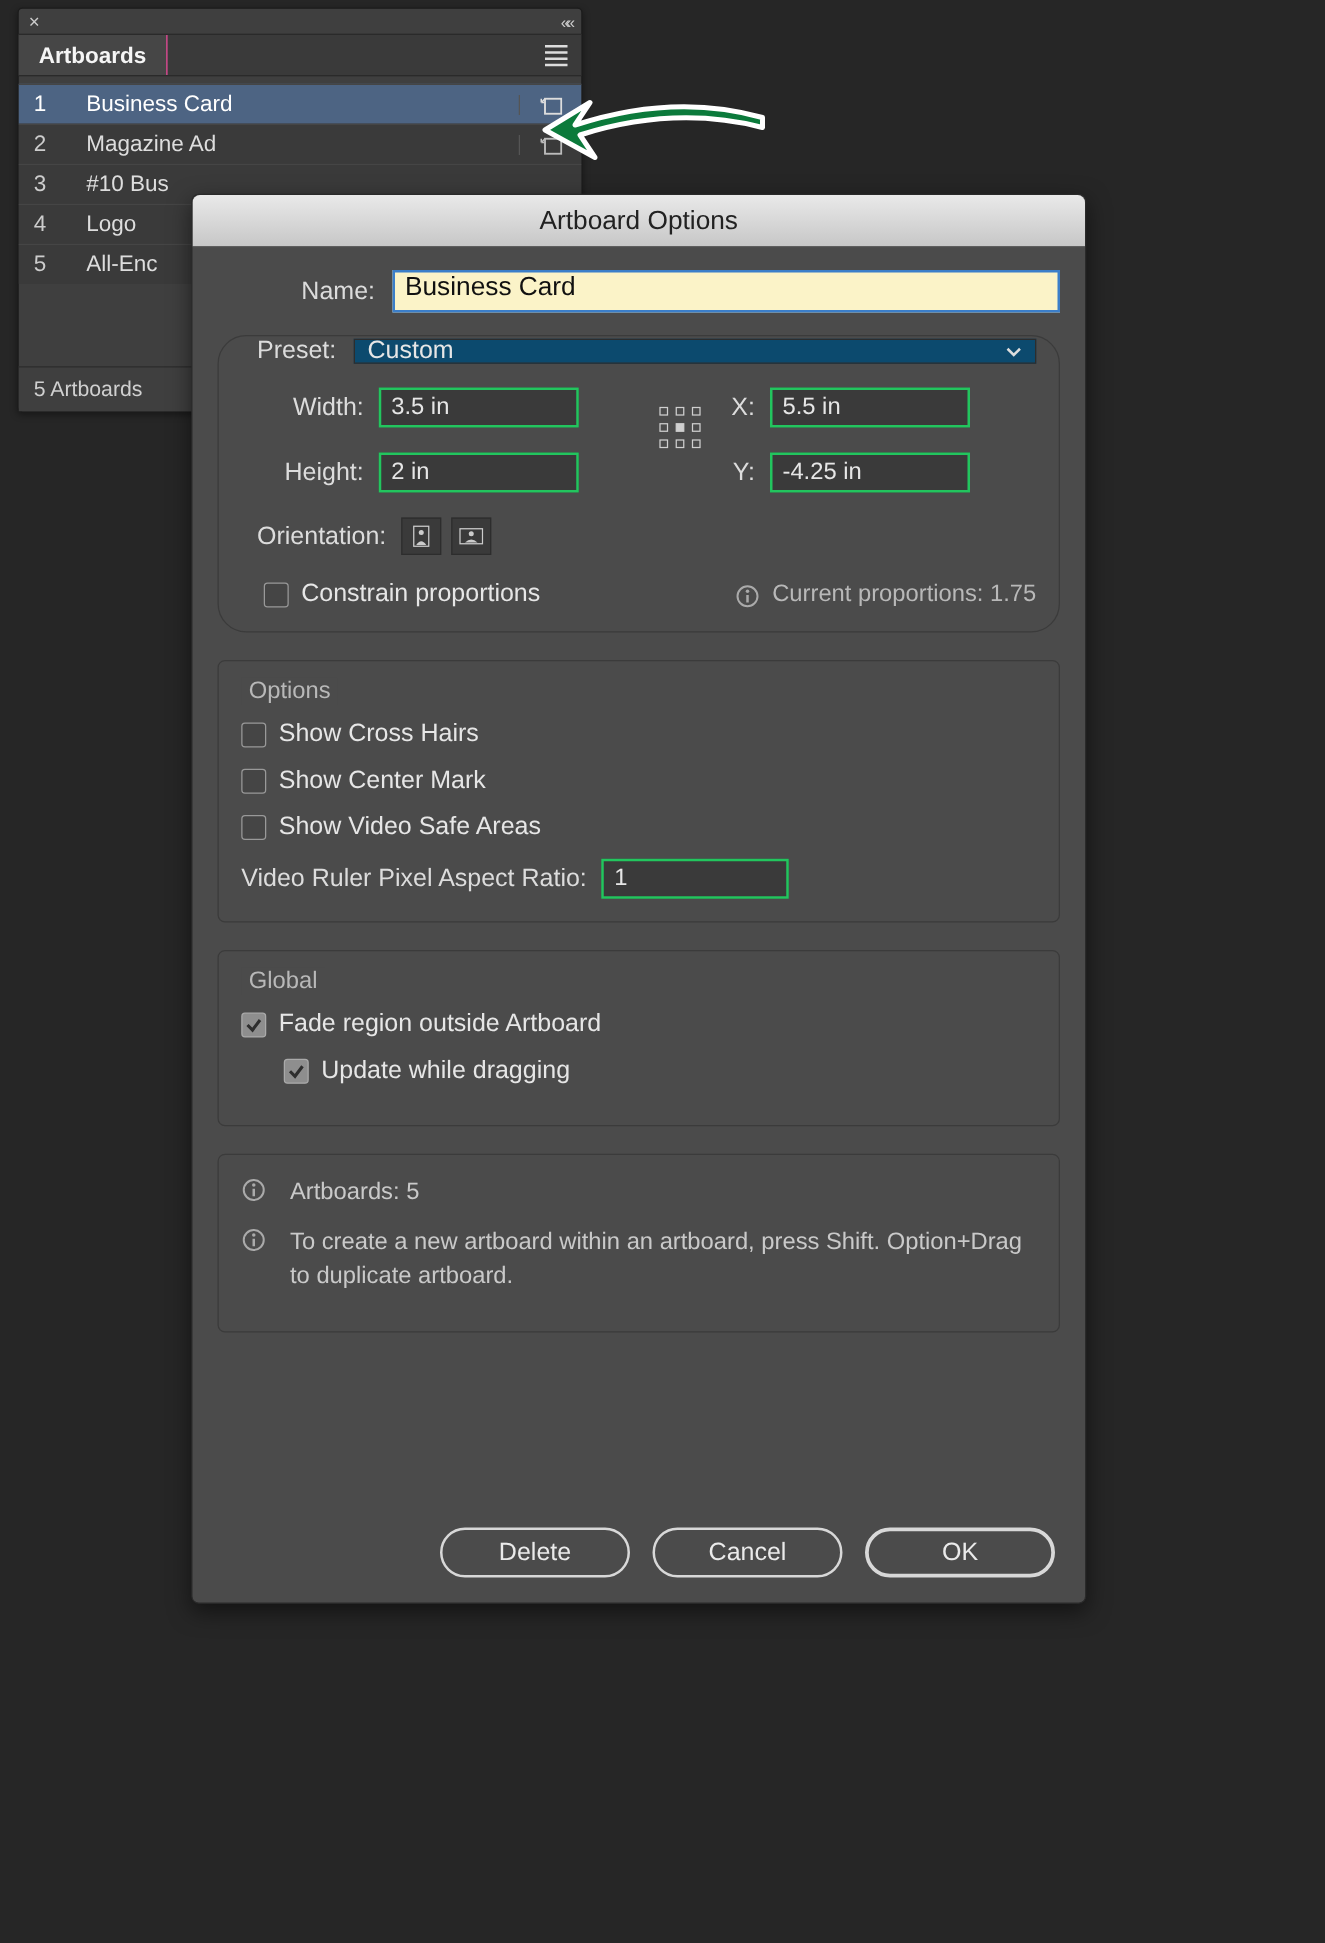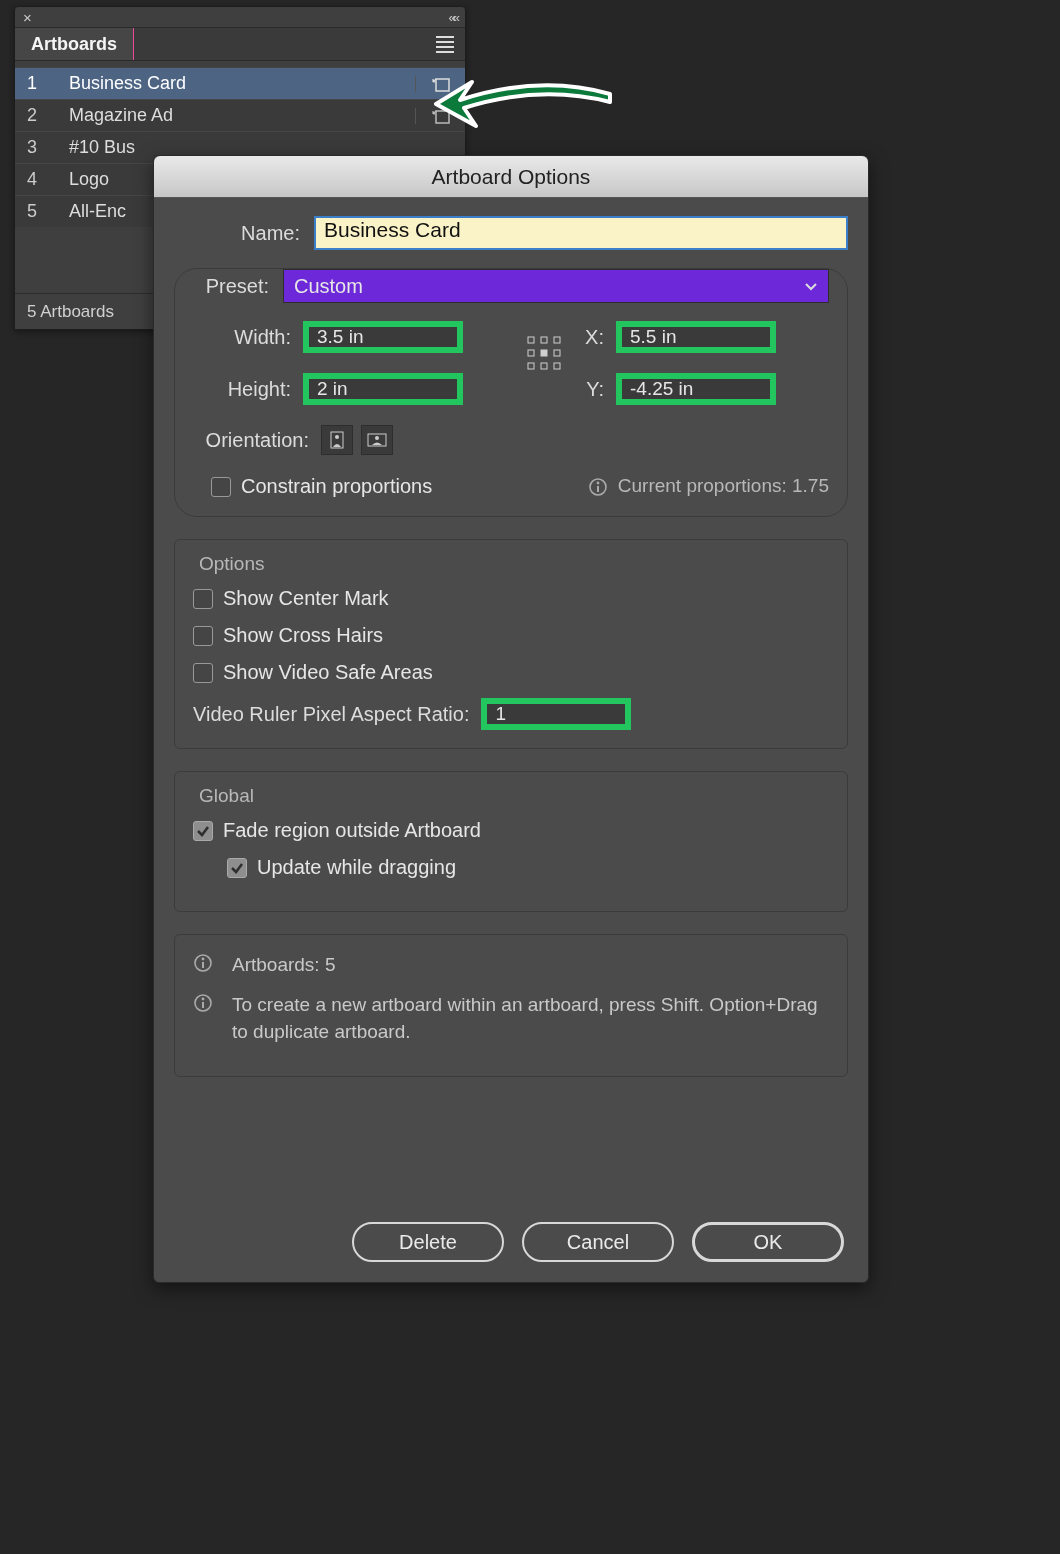--- a/index.html
+++ b/index.html
@@ -78,27 +78,27 @@
   .text-input.highlight { background:#fbf3c8; }
   .fieldset {
     border:1px solid #3b3b3b; border-radius:6px; padding:16px 18px 18px 18px;
     margin-bottom:22px;
   }
   .fieldset .legend {
     font-size:19px; color:#b8b8b8; margin:-28px 0 12px 0; background:#4b4b4b;
     display:inline-block; padding:0 6px;
   }
   .dropdown {
-    flex:1; height:34px; background:#6d28d9; border:1px solid #2d2d2d;
+    flex:1; height:20px; background:#0c4a6e; border:1px solid #2d2d2d;
     color:#e6e6e6; font-size:20px; padding:0 10px; display:flex; align-items:center;
     justify-content:space-between;
   }
   .dropdown svg { width:14px; height:14px; }
   .num-input {
-    width:160px; height:32px; background:#3a3a3a; border:6px solid #22c55e;
+    width:160px; height:32px; background:#3a3a3a; border:2px solid #22c55e;
     color:#e6e6e6; font-size:19px; padding:0 8px; display:flex; align-items:center;
   }
   .grid-two { display:flex; gap:30px; }
   .col { flex:1; }
   .subrow { display:flex; align-items:center; margin-bottom:20px; }
   .subrow label { text-align:right; padding-right:12px; font-size:20px; color:#dcdcdc; }
   .refpoint { width:36px; height:36px; margin:0 auto; }
   .orient-btns { display:flex; gap:8px; }
   .orient-btn { width:32px; height:30px; background:#3a3a3a; border:1px solid #2d2d2d; display:flex; align-items:center; justify-content:center; }
   .checkbox-row { display:flex; align-items:center; gap:10px; margin-bottom:14px; font-size:20px; color:#e6e6e6; }
@@ -256,45 +256,45 @@
           <div class="orient-btn">
             <svg width="20" height="14" viewBox="0 0 20 14">
                 <rect x="1" y="1" width="18" height="12" fill="none" stroke="#ccc"></rect>
                 <circle cx="10" cy="5" r="2" fill="#ccc"></circle>
                 <path d="M5 12 Q10 7 15 12" fill="#ccc"></path>
               </svg>
           </div>
         </div>
       </div>
 
-      <div style="display:flex; align-items:flex-start; justify-content:space-between; margin-top:6px;padding-left:18px;">
+      <div style="display:flex; align-items:flex-end; justify-content:space-between; margin-top:6px;padding-left:18px;">
         <div class="checkbox-row" style="margin-bottom:0;">
           <div class="chk"></div>
           <span>Constrain proportions</span>
         </div>
         <div class="proportions">
           <svg class="info-icon" viewBox="0 0 20 20">
               <circle cx="10" cy="10" r="8" fill="none" stroke="#aaa" stroke-width="1.6"></circle>
               <circle cx="10" cy="6" r="1.4" fill="#aaa"></circle>
               <rect x="9" y="9" width="2" height="6" fill="#aaa"></rect>
             </svg>
           <span>Current proportions: 1.75</span>
         </div>
       </div>
     </div>
 
     <div class="fieldset">
       <div class="legend">Options</div>
       <div class="checkbox-row">
         <div class="chk"></div>
-        <span>Show Center Mark</span>
+        <span>Show Cross Hairs</span>
       </div>
       <div class="checkbox-row">
         <div class="chk"></div>
-        <span>Show Cross Hairs</span>
+        <span>Show Center Mark</span>
       </div>
       <div class="checkbox-row">
         <div class="chk"></div>
         <span>Show Video Safe Areas</span>
       </div>
       <div class="subrow" style="margin:8px 0 0 0;">
         <label style="width:auto; padding-right:12px;">Video Ruler Pixel Aspect Ratio:</label>
         <div class="num-input" style="width:150px;">1</div>
       </div>
     </div>

